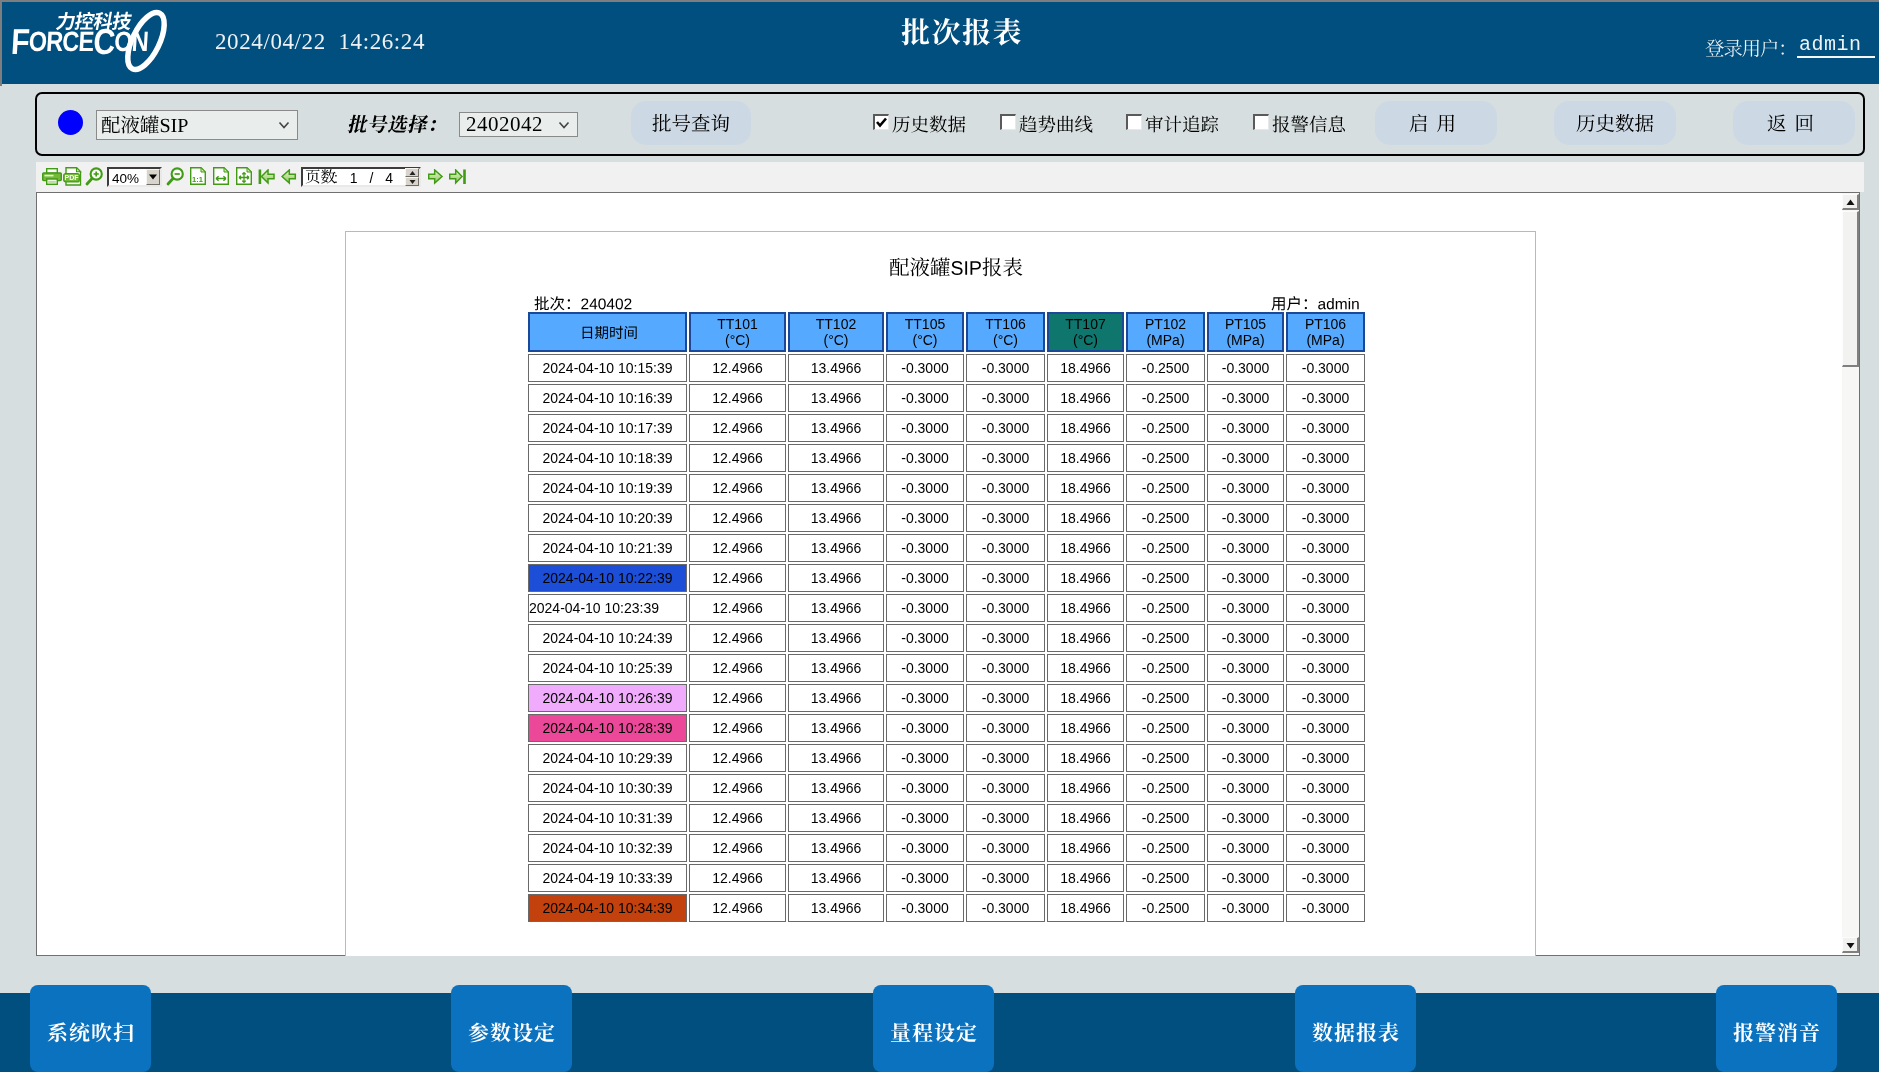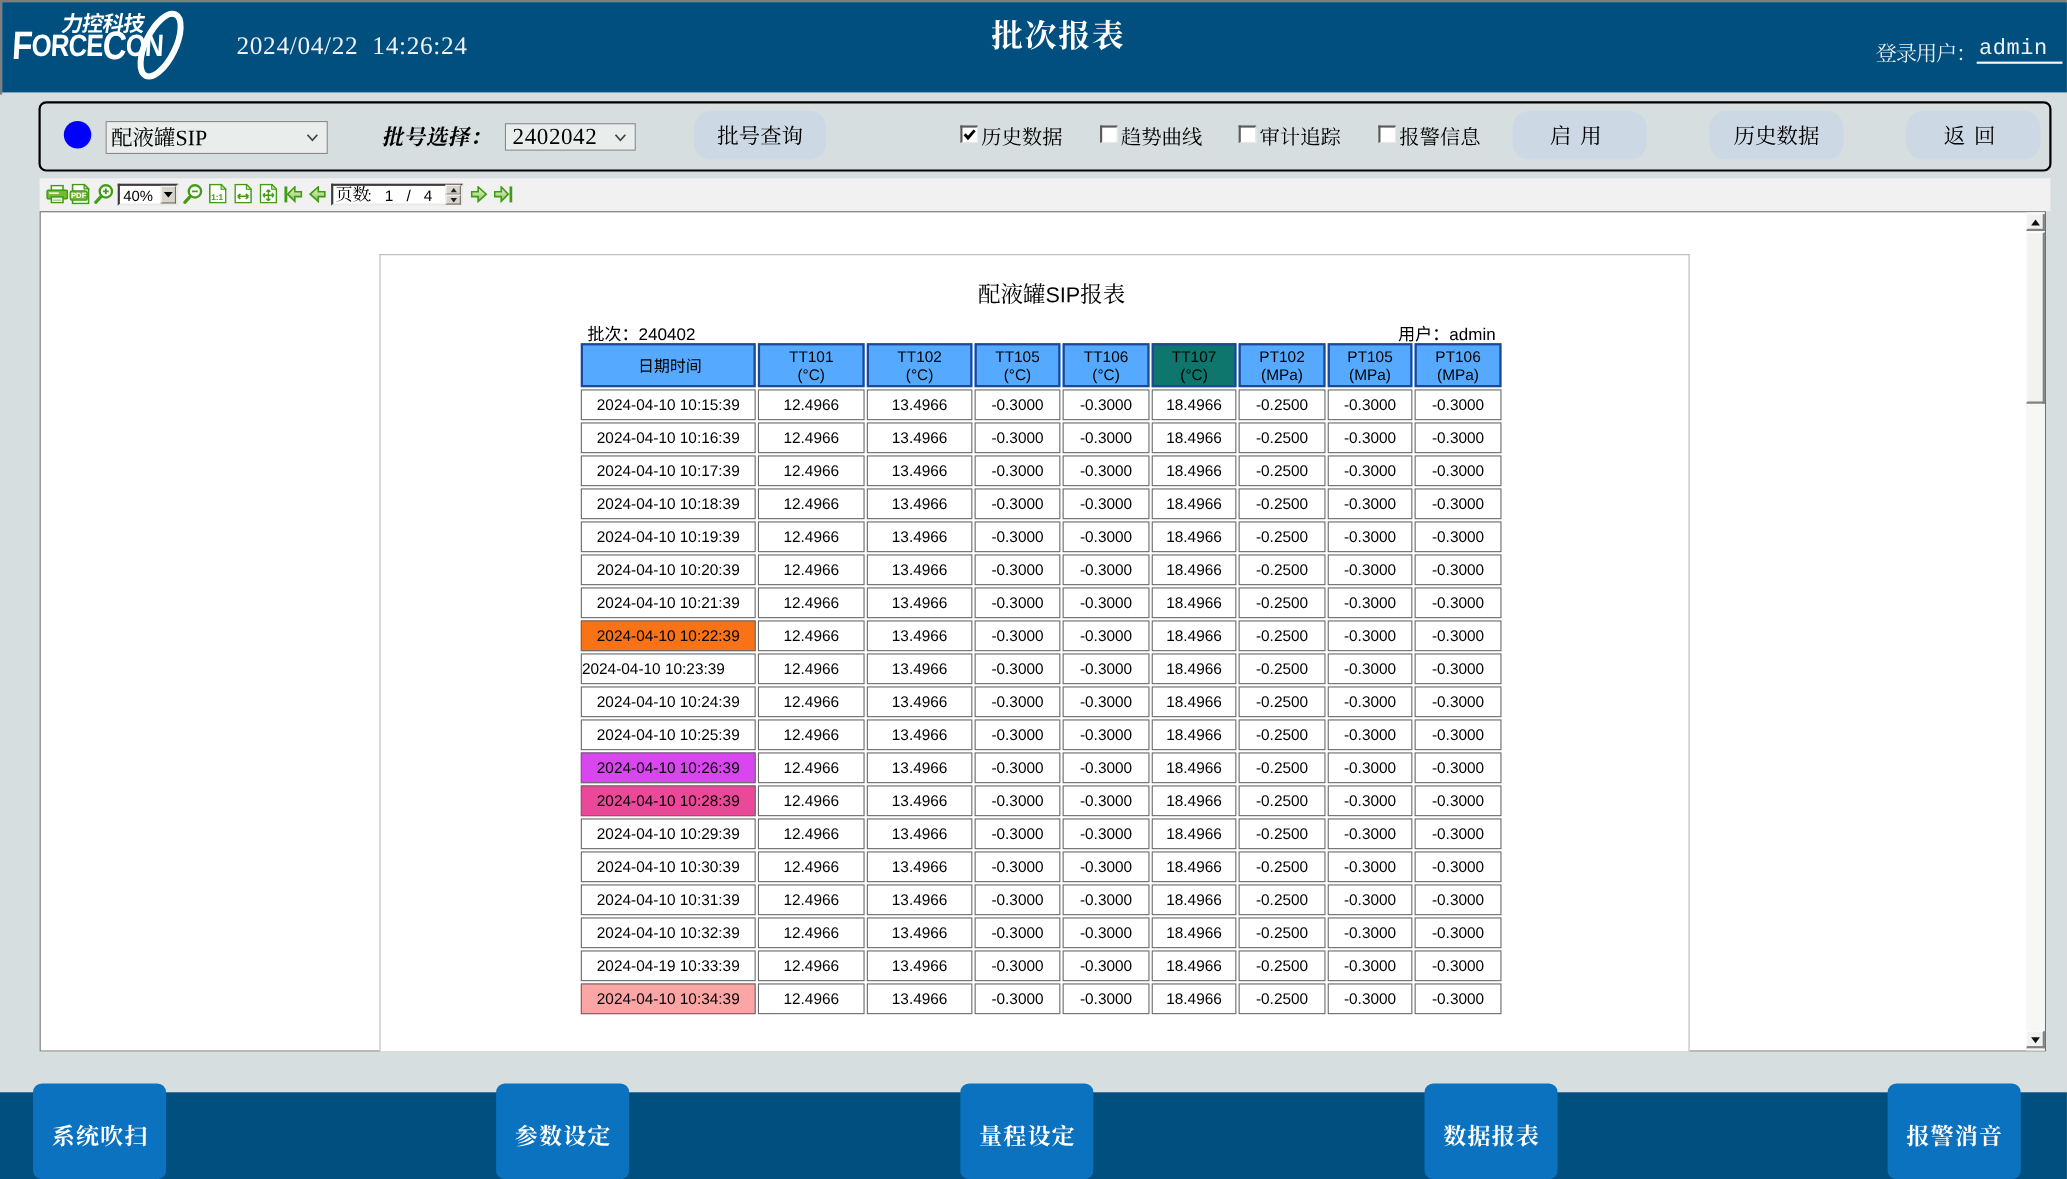--- a/index.html
+++ b/index.html
@@ -287,21 +287,21 @@
         <td style="width:95px;height:26px;border:1px solid #696969;text-align:center;vertical-align:middle;padding:0;background:#fff">12.4966</td>
         <td style="width:94px;height:26px;border:1px solid #696969;text-align:center;vertical-align:middle;padding:0;background:#fff">13.4966</td>
         <td style="width:76px;height:26px;border:1px solid #696969;text-align:center;vertical-align:middle;padding:0;background:#fff">-0.3000</td>
         <td style="width:77px;height:26px;border:1px solid #696969;text-align:center;vertical-align:middle;padding:0;background:#fff">-0.3000</td>
         <td style="width:75px;height:26px;border:1px solid #696969;text-align:center;vertical-align:middle;padding:0;background:#fff">18.4966</td>
         <td style="width:77px;height:26px;border:1px solid #696969;text-align:center;vertical-align:middle;padding:0;background:#fff">-0.2500</td>
         <td style="width:75px;height:26px;border:1px solid #696969;text-align:center;vertical-align:middle;padding:0;background:#fff">-0.3000</td>
         <td style="width:77px;height:26px;border:1px solid #696969;text-align:center;vertical-align:middle;padding:0;background:#fff">-0.3000</td>
       </tr>
       <tr>
-        <td style="width:157px;height:26px;border:1px solid #696969;text-align:center;vertical-align:middle;padding:0;background:#f97316">2024-04-10 10:22:39</td>
+        <td style="width:157px;height:26px;border:1px solid #696969;text-align:center;vertical-align:middle;padding:0;background:#1d4ed8">2024-04-10 10:22:39</td>
         <td style="width:95px;height:26px;border:1px solid #696969;text-align:center;vertical-align:middle;padding:0;background:#fff">12.4966</td>
         <td style="width:94px;height:26px;border:1px solid #696969;text-align:center;vertical-align:middle;padding:0;background:#fff">13.4966</td>
         <td style="width:76px;height:26px;border:1px solid #696969;text-align:center;vertical-align:middle;padding:0;background:#fff">-0.3000</td>
         <td style="width:77px;height:26px;border:1px solid #696969;text-align:center;vertical-align:middle;padding:0;background:#fff">-0.3000</td>
         <td style="width:75px;height:26px;border:1px solid #696969;text-align:center;vertical-align:middle;padding:0;background:#fff">18.4966</td>
         <td style="width:77px;height:26px;border:1px solid #696969;text-align:center;vertical-align:middle;padding:0;background:#fff">-0.2500</td>
         <td style="width:75px;height:26px;border:1px solid #696969;text-align:center;vertical-align:middle;padding:0;background:#fff">-0.3000</td>
         <td style="width:77px;height:26px;border:1px solid #696969;text-align:center;vertical-align:middle;padding:0;background:#fff">-0.3000</td>
       </tr>
       <tr>
@@ -331,21 +331,21 @@
         <td style="width:95px;height:26px;border:1px solid #696969;text-align:center;vertical-align:middle;padding:0;background:#fff">12.4966</td>
         <td style="width:94px;height:26px;border:1px solid #696969;text-align:center;vertical-align:middle;padding:0;background:#fff">13.4966</td>
         <td style="width:76px;height:26px;border:1px solid #696969;text-align:center;vertical-align:middle;padding:0;background:#fff">-0.3000</td>
         <td style="width:77px;height:26px;border:1px solid #696969;text-align:center;vertical-align:middle;padding:0;background:#fff">-0.3000</td>
         <td style="width:75px;height:26px;border:1px solid #696969;text-align:center;vertical-align:middle;padding:0;background:#fff">18.4966</td>
         <td style="width:77px;height:26px;border:1px solid #696969;text-align:center;vertical-align:middle;padding:0;background:#fff">-0.2500</td>
         <td style="width:75px;height:26px;border:1px solid #696969;text-align:center;vertical-align:middle;padding:0;background:#fff">-0.3000</td>
         <td style="width:77px;height:26px;border:1px solid #696969;text-align:center;vertical-align:middle;padding:0;background:#fff">-0.3000</td>
       </tr>
       <tr>
-        <td style="width:157px;height:26px;border:1px solid #696969;text-align:center;vertical-align:middle;padding:0;background:#d946ef">2024-04-10 10:26:39</td>
+        <td style="width:157px;height:26px;border:1px solid #696969;text-align:center;vertical-align:middle;padding:0;background:#f0abfc">2024-04-10 10:26:39</td>
         <td style="width:95px;height:26px;border:1px solid #696969;text-align:center;vertical-align:middle;padding:0;background:#fff">12.4966</td>
         <td style="width:94px;height:26px;border:1px solid #696969;text-align:center;vertical-align:middle;padding:0;background:#fff">13.4966</td>
         <td style="width:76px;height:26px;border:1px solid #696969;text-align:center;vertical-align:middle;padding:0;background:#fff">-0.3000</td>
         <td style="width:77px;height:26px;border:1px solid #696969;text-align:center;vertical-align:middle;padding:0;background:#fff">-0.3000</td>
         <td style="width:75px;height:26px;border:1px solid #696969;text-align:center;vertical-align:middle;padding:0;background:#fff">18.4966</td>
         <td style="width:77px;height:26px;border:1px solid #696969;text-align:center;vertical-align:middle;padding:0;background:#fff">-0.2500</td>
         <td style="width:75px;height:26px;border:1px solid #696969;text-align:center;vertical-align:middle;padding:0;background:#fff">-0.3000</td>
         <td style="width:77px;height:26px;border:1px solid #696969;text-align:center;vertical-align:middle;padding:0;background:#fff">-0.3000</td>
       </tr>
       <tr>
@@ -408,21 +408,21 @@
         <td style="width:95px;height:26px;border:1px solid #696969;text-align:center;vertical-align:middle;padding:0;background:#fff">12.4966</td>
         <td style="width:94px;height:26px;border:1px solid #696969;text-align:center;vertical-align:middle;padding:0;background:#fff">13.4966</td>
         <td style="width:76px;height:26px;border:1px solid #696969;text-align:center;vertical-align:middle;padding:0;background:#fff">-0.3000</td>
         <td style="width:77px;height:26px;border:1px solid #696969;text-align:center;vertical-align:middle;padding:0;background:#fff">-0.3000</td>
         <td style="width:75px;height:26px;border:1px solid #696969;text-align:center;vertical-align:middle;padding:0;background:#fff">18.4966</td>
         <td style="width:77px;height:26px;border:1px solid #696969;text-align:center;vertical-align:middle;padding:0;background:#fff">-0.2500</td>
         <td style="width:75px;height:26px;border:1px solid #696969;text-align:center;vertical-align:middle;padding:0;background:#fff">-0.3000</td>
         <td style="width:77px;height:26px;border:1px solid #696969;text-align:center;vertical-align:middle;padding:0;background:#fff">-0.3000</td>
       </tr>
       <tr>
-        <td style="width:157px;height:26px;border:1px solid #696969;text-align:center;vertical-align:middle;padding:0;background:#fca5a5">2024-04-10 10:34:39</td>
+        <td style="width:157px;height:26px;border:1px solid #696969;text-align:center;vertical-align:middle;padding:0;background:#c2410c">2024-04-10 10:34:39</td>
         <td style="width:95px;height:26px;border:1px solid #696969;text-align:center;vertical-align:middle;padding:0;background:#fff">12.4966</td>
         <td style="width:94px;height:26px;border:1px solid #696969;text-align:center;vertical-align:middle;padding:0;background:#fff">13.4966</td>
         <td style="width:76px;height:26px;border:1px solid #696969;text-align:center;vertical-align:middle;padding:0;background:#fff">-0.3000</td>
         <td style="width:77px;height:26px;border:1px solid #696969;text-align:center;vertical-align:middle;padding:0;background:#fff">-0.3000</td>
         <td style="width:75px;height:26px;border:1px solid #696969;text-align:center;vertical-align:middle;padding:0;background:#fff">18.4966</td>
         <td style="width:77px;height:26px;border:1px solid #696969;text-align:center;vertical-align:middle;padding:0;background:#fff">-0.2500</td>
         <td style="width:75px;height:26px;border:1px solid #696969;text-align:center;vertical-align:middle;padding:0;background:#fff">-0.3000</td>
         <td style="width:77px;height:26px;border:1px solid #696969;text-align:center;vertical-align:middle;padding:0;background:#fff">-0.3000</td>
       </tr>
     </tbody>

